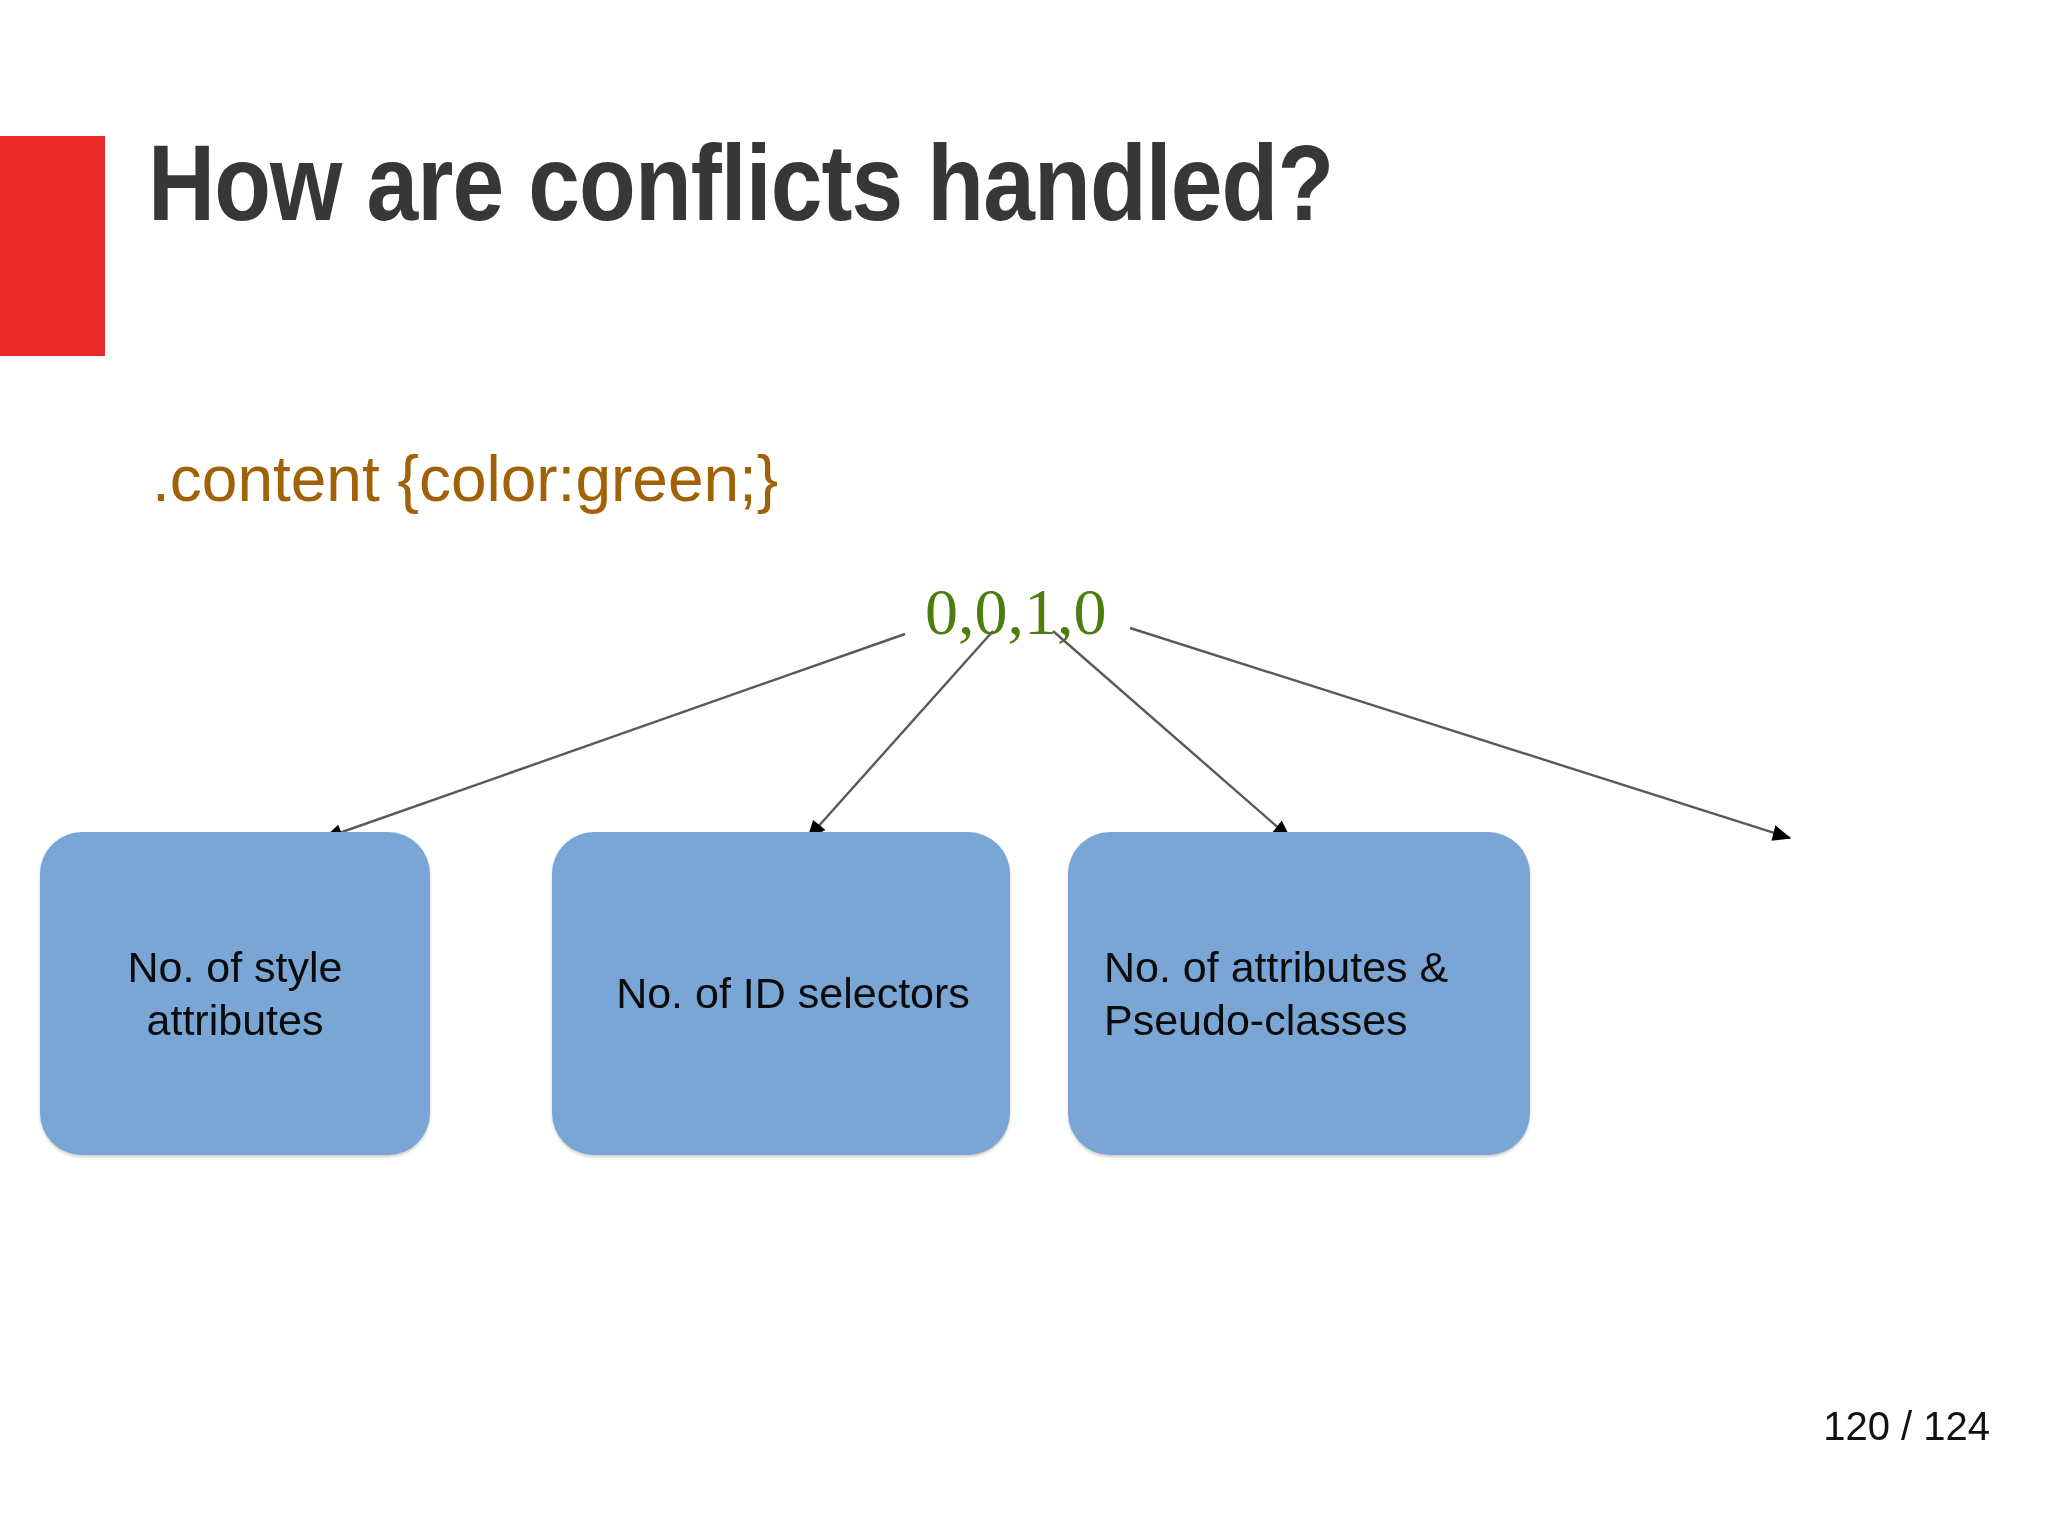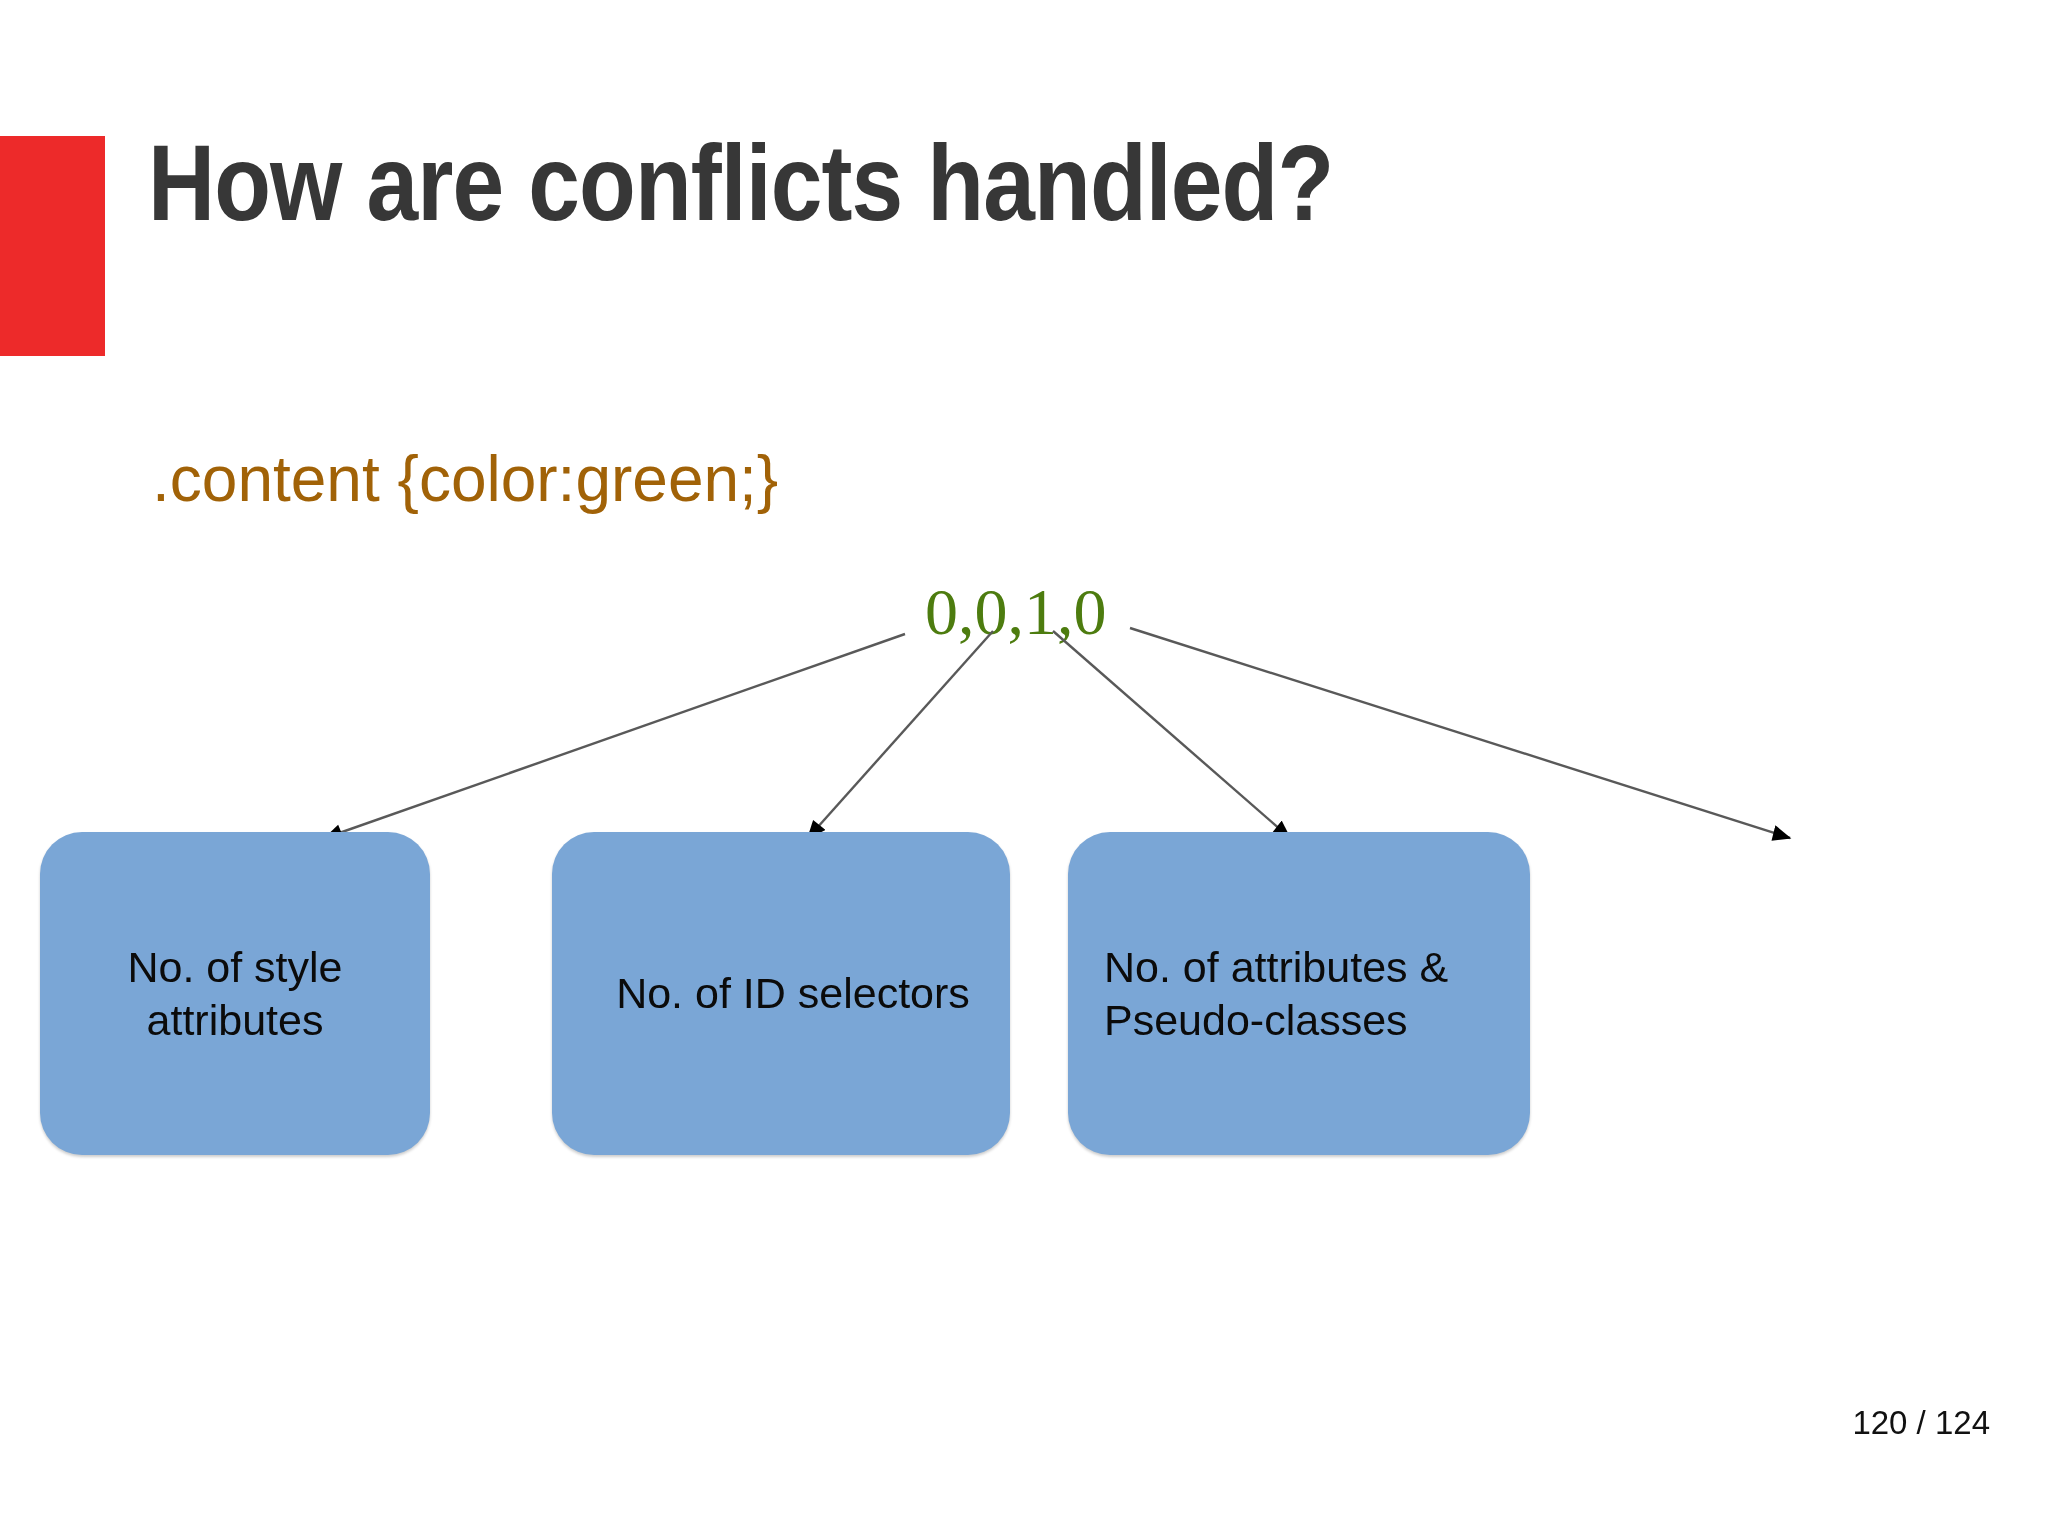--- a/index.html
+++ b/index.html
@@ -103,21 +103,21 @@
   #box-2 .box-label { text-align: left; }
   #box-3 { left: 1578px; width: 470px; justify-content: flex-start; padding-left: 27px; }
   #box-3 .box-label { text-align: left; }
 
   
   #page-counter {
     position: absolute;
     right: 58px;
     top: 1404px;
     font-family: "Liberation Sans", sans-serif;
-    font-size: 33px;
+    font-size: 40px;
     color: #111111;
     white-space: nowrap;
   }
 </style>
 </head>
 <body>
 
 <div id="slide">
 
   <div id="title-accent-bar"></div>

